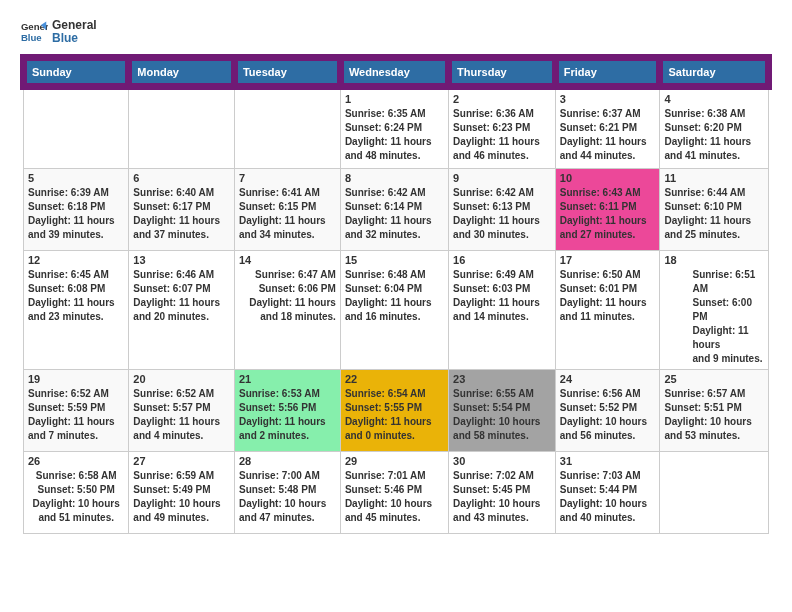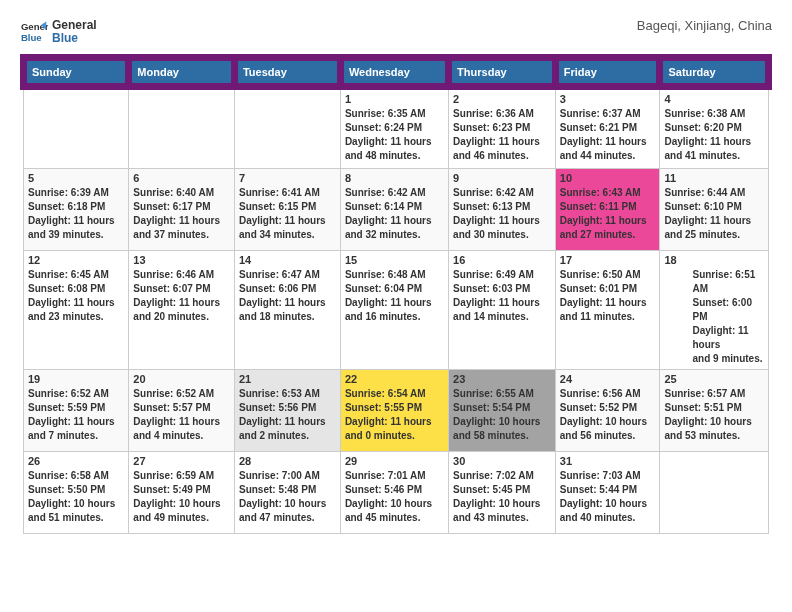--- a/index.html
+++ b/index.html
@@ -92,21 +92,20 @@
         <text x="1" y="14" font-size="11" font-weight="bold" fill="#333" font-family="Arial">General</text>
         <text x="1" y="26" font-size="11" font-weight="bold" fill="#2e6da4" font-family="Arial">Blue</text>
         <polygon points="22,8 28,4 28,14" fill="#4a90d9" transform="translate(2,0)"></polygon>
       </svg>
       <div style="display:flex;flex-direction:column;line-height:1.1;">
         <span style="font-size:12px;font-weight:bold;color:#333;">General</span>
         <span style="font-size:12px;font-weight:bold;color:#2e6da4;">Blue</span>
       </div>
     </div>
     <div class="title-block">
-      <div class="location">Bageqi, Xinjiang, China</div>
     </div>
   </div>
 
   <table class="calendar">
     <thead>
       <tr>
         <th>Sunday</th>
         <th>Monday</th>
         <th>Tuesday</th>
         <th>Wednesday</th>
@@ -210,21 +209,21 @@
           </td>
           <td>
             <div class="day-number">13</div>
             <div class="day-info" style="white-space: pre-line;">Sunrise: 6:46 AM
 Sunset: 6:07 PM
 Daylight: 11 hours
 and 20 minutes.</div>
           </td>
           <td>
             <div class="day-number">14</div>
-            <div class="day-info" style="white-space: pre-line;">Sunrise: 6:47 AM
+            <div class="day-info" style="white-space: pre-line; text-align: right;">Sunrise: 6:47 AM
 Sunset: 6:06 PM
 Daylight: 11 hours
 and 18 minutes.</div>
           </td>
           <td>
             <div class="day-number">15</div>
             <div class="day-info" style="white-space: pre-line;">Sunrise: 6:48 AM
 Sunset: 6:04 PM
 Daylight: 11 hours
 and 16 minutes.</div>
@@ -259,28 +258,28 @@
 Daylight: 11 hours
 and 7 minutes.</div>
           </td>
           <td style="background: rgb(249, 249, 249);">
             <div class="day-number">20</div>
             <div class="day-info" style="white-space: pre-line;">Sunrise: 6:52 AM
 Sunset: 5:57 PM
 Daylight: 11 hours
 and 4 minutes.</div>
           </td>
-          <td style="background: #e5e5e5;">
+          <td style="background: #86efac;">
             <div class="day-number">21</div>
             <div class="day-info" style="white-space: pre-line;">Sunrise: 6:53 AM
 Sunset: 5:56 PM
 Daylight: 11 hours
 and 2 minutes.</div>
           </td>
-          <td style="background: #fde047;">
+          <td style="background: #eab308;">
             <div class="day-number">22</div>
             <div class="day-info" style="white-space: pre-line;">Sunrise: 6:54 AM
 Sunset: 5:55 PM
 Daylight: 11 hours
 and 0 minutes.</div>
           </td>
           <td style="background: #a3a3a3;">
             <div class="day-number">23</div>
             <div class="day-info" style="white-space: pre-line;">Sunrise: 6:55 AM
 Sunset: 5:54 PM
@@ -298,21 +297,21 @@
             <div class="day-number">25</div>
             <div class="day-info" style="white-space: pre-line;">Sunrise: 6:57 AM
 Sunset: 5:51 PM
 Daylight: 10 hours
 and 53 minutes.</div>
           </td>
         </tr>
         <tr>
           <td>
             <div class="day-number">26</div>
-            <div class="day-info" style="white-space: pre-line;">Sunrise: 6:58 AM
+            <div class="day-info" style="white-space: pre-line; text-align: center;">Sunrise: 6:58 AM
 Sunset: 5:50 PM
 Daylight: 10 hours
 and 51 minutes.</div>
           </td>
           <td>
             <div class="day-number">27</div>
             <div class="day-info" style="white-space: pre-line;">Sunrise: 6:59 AM
 Sunset: 5:49 PM
 Daylight: 10 hours
 and 49 minutes.</div>

